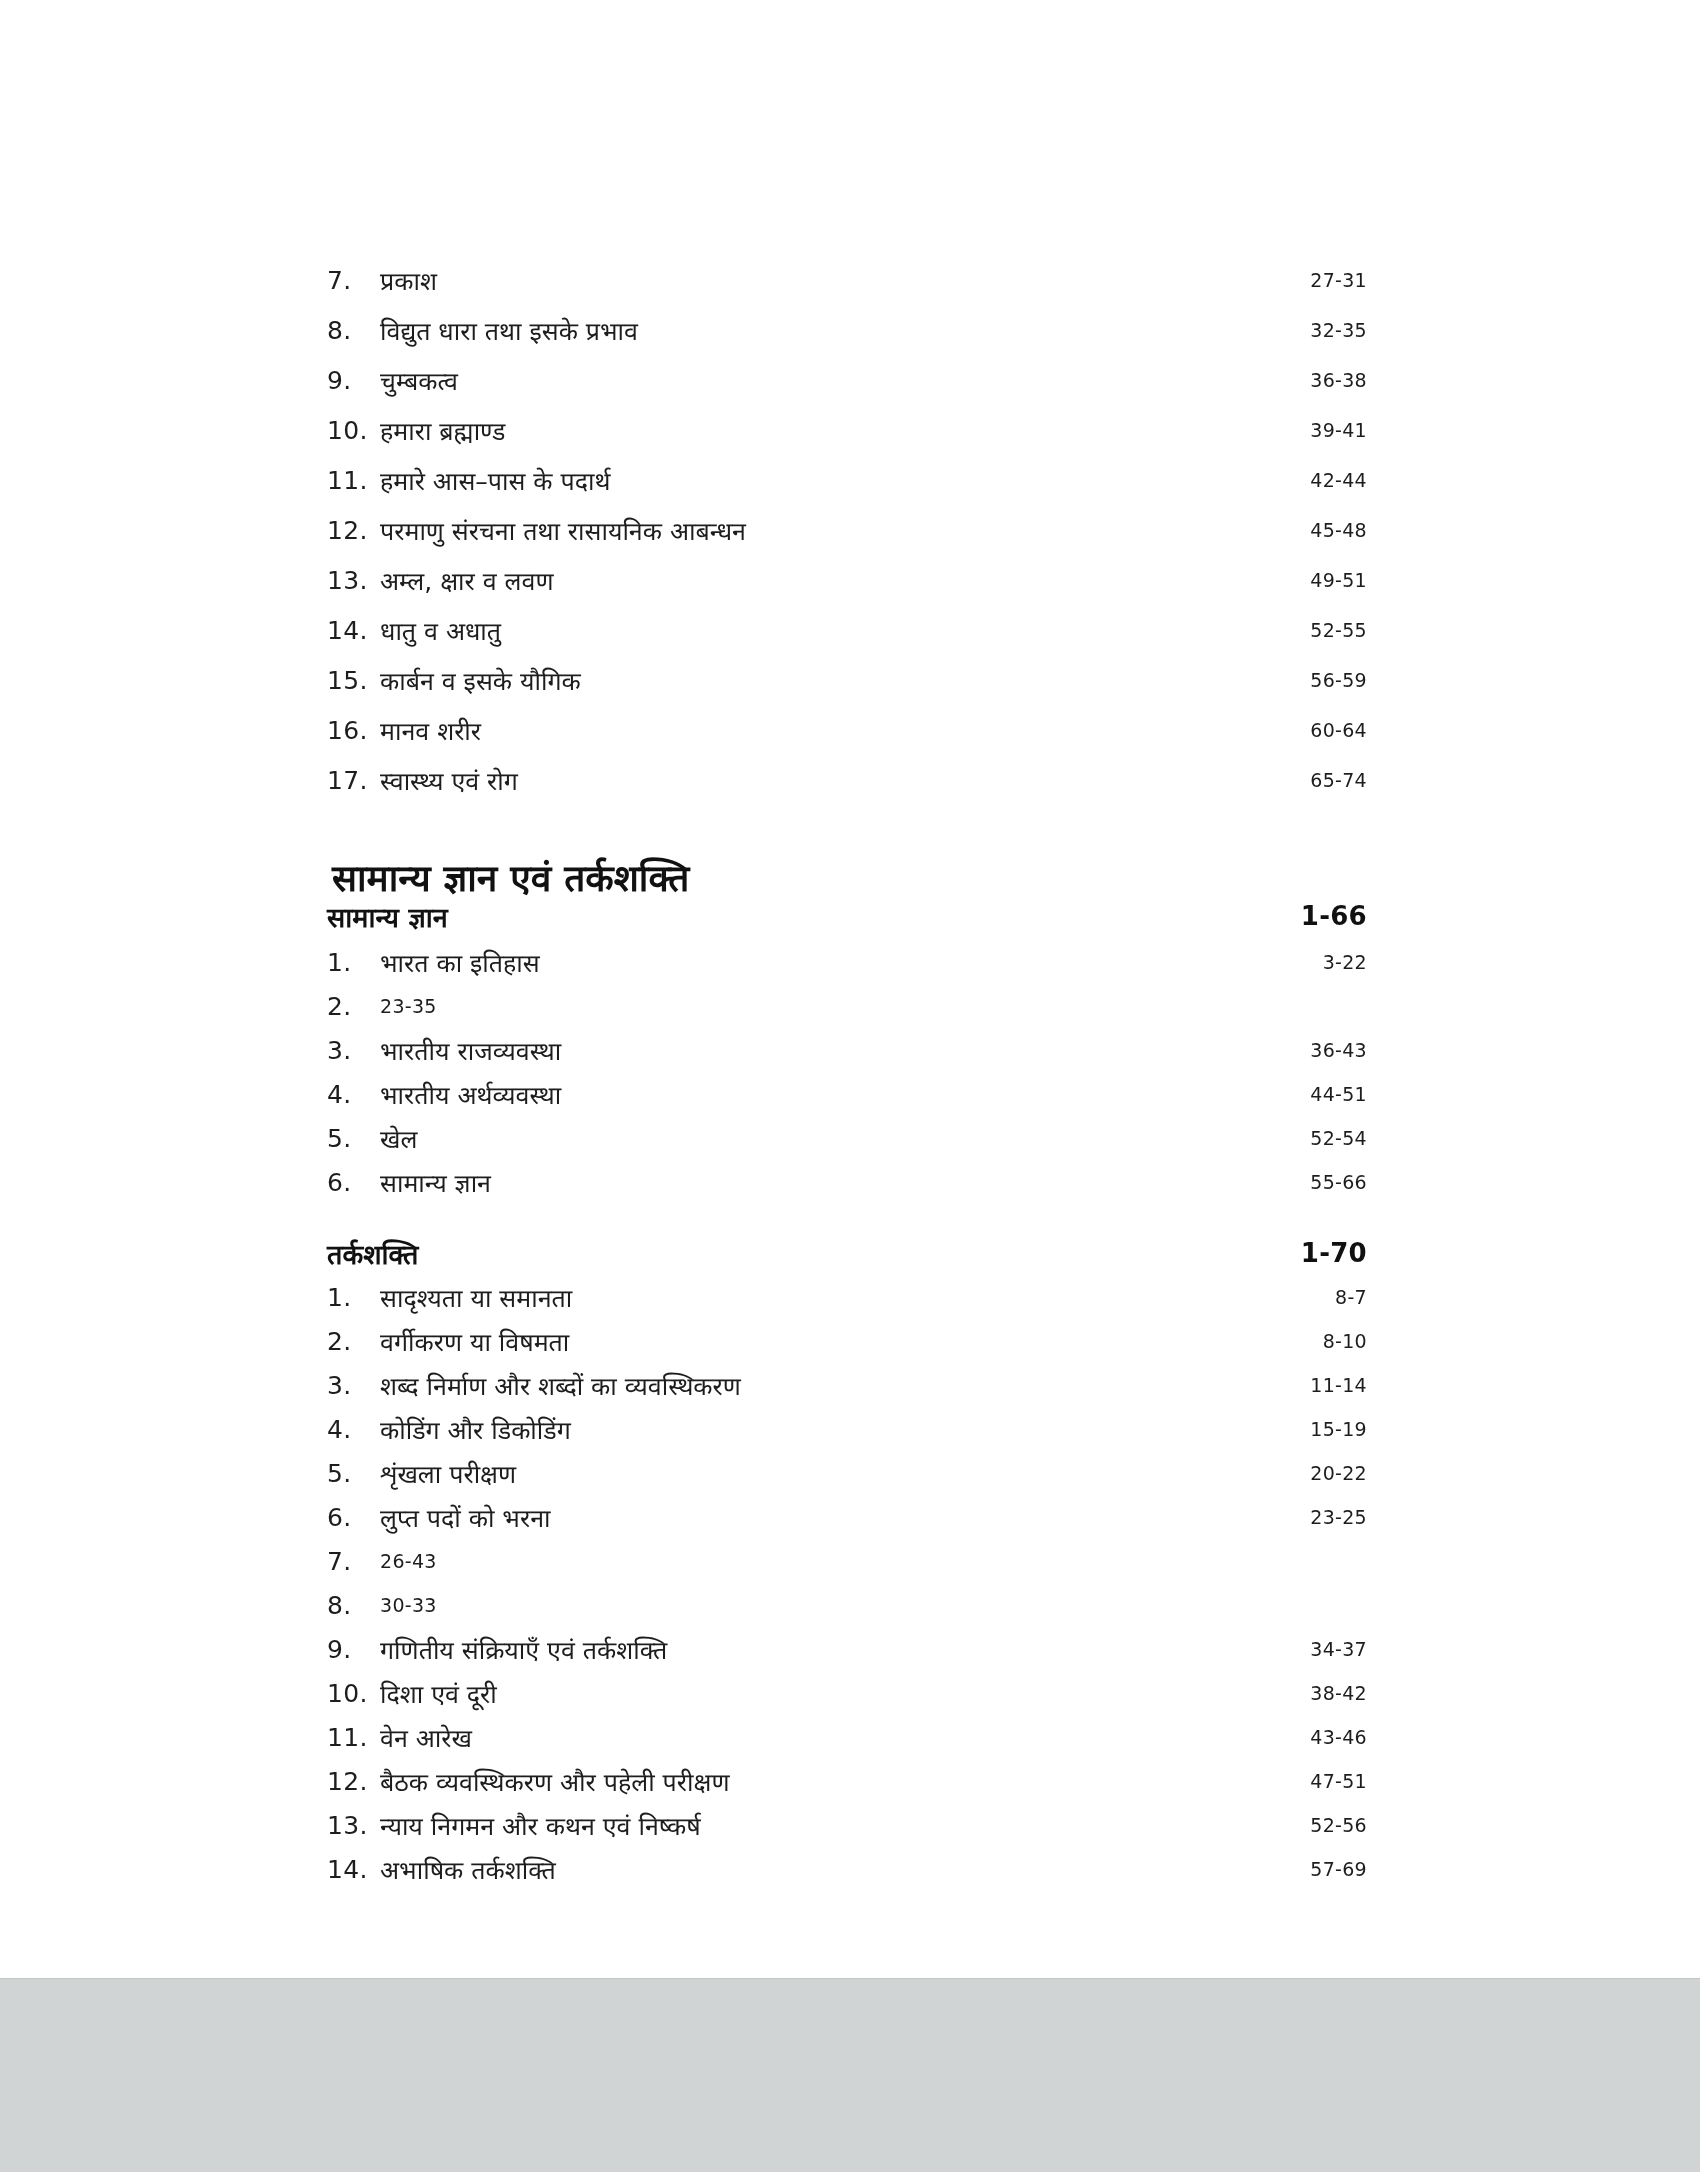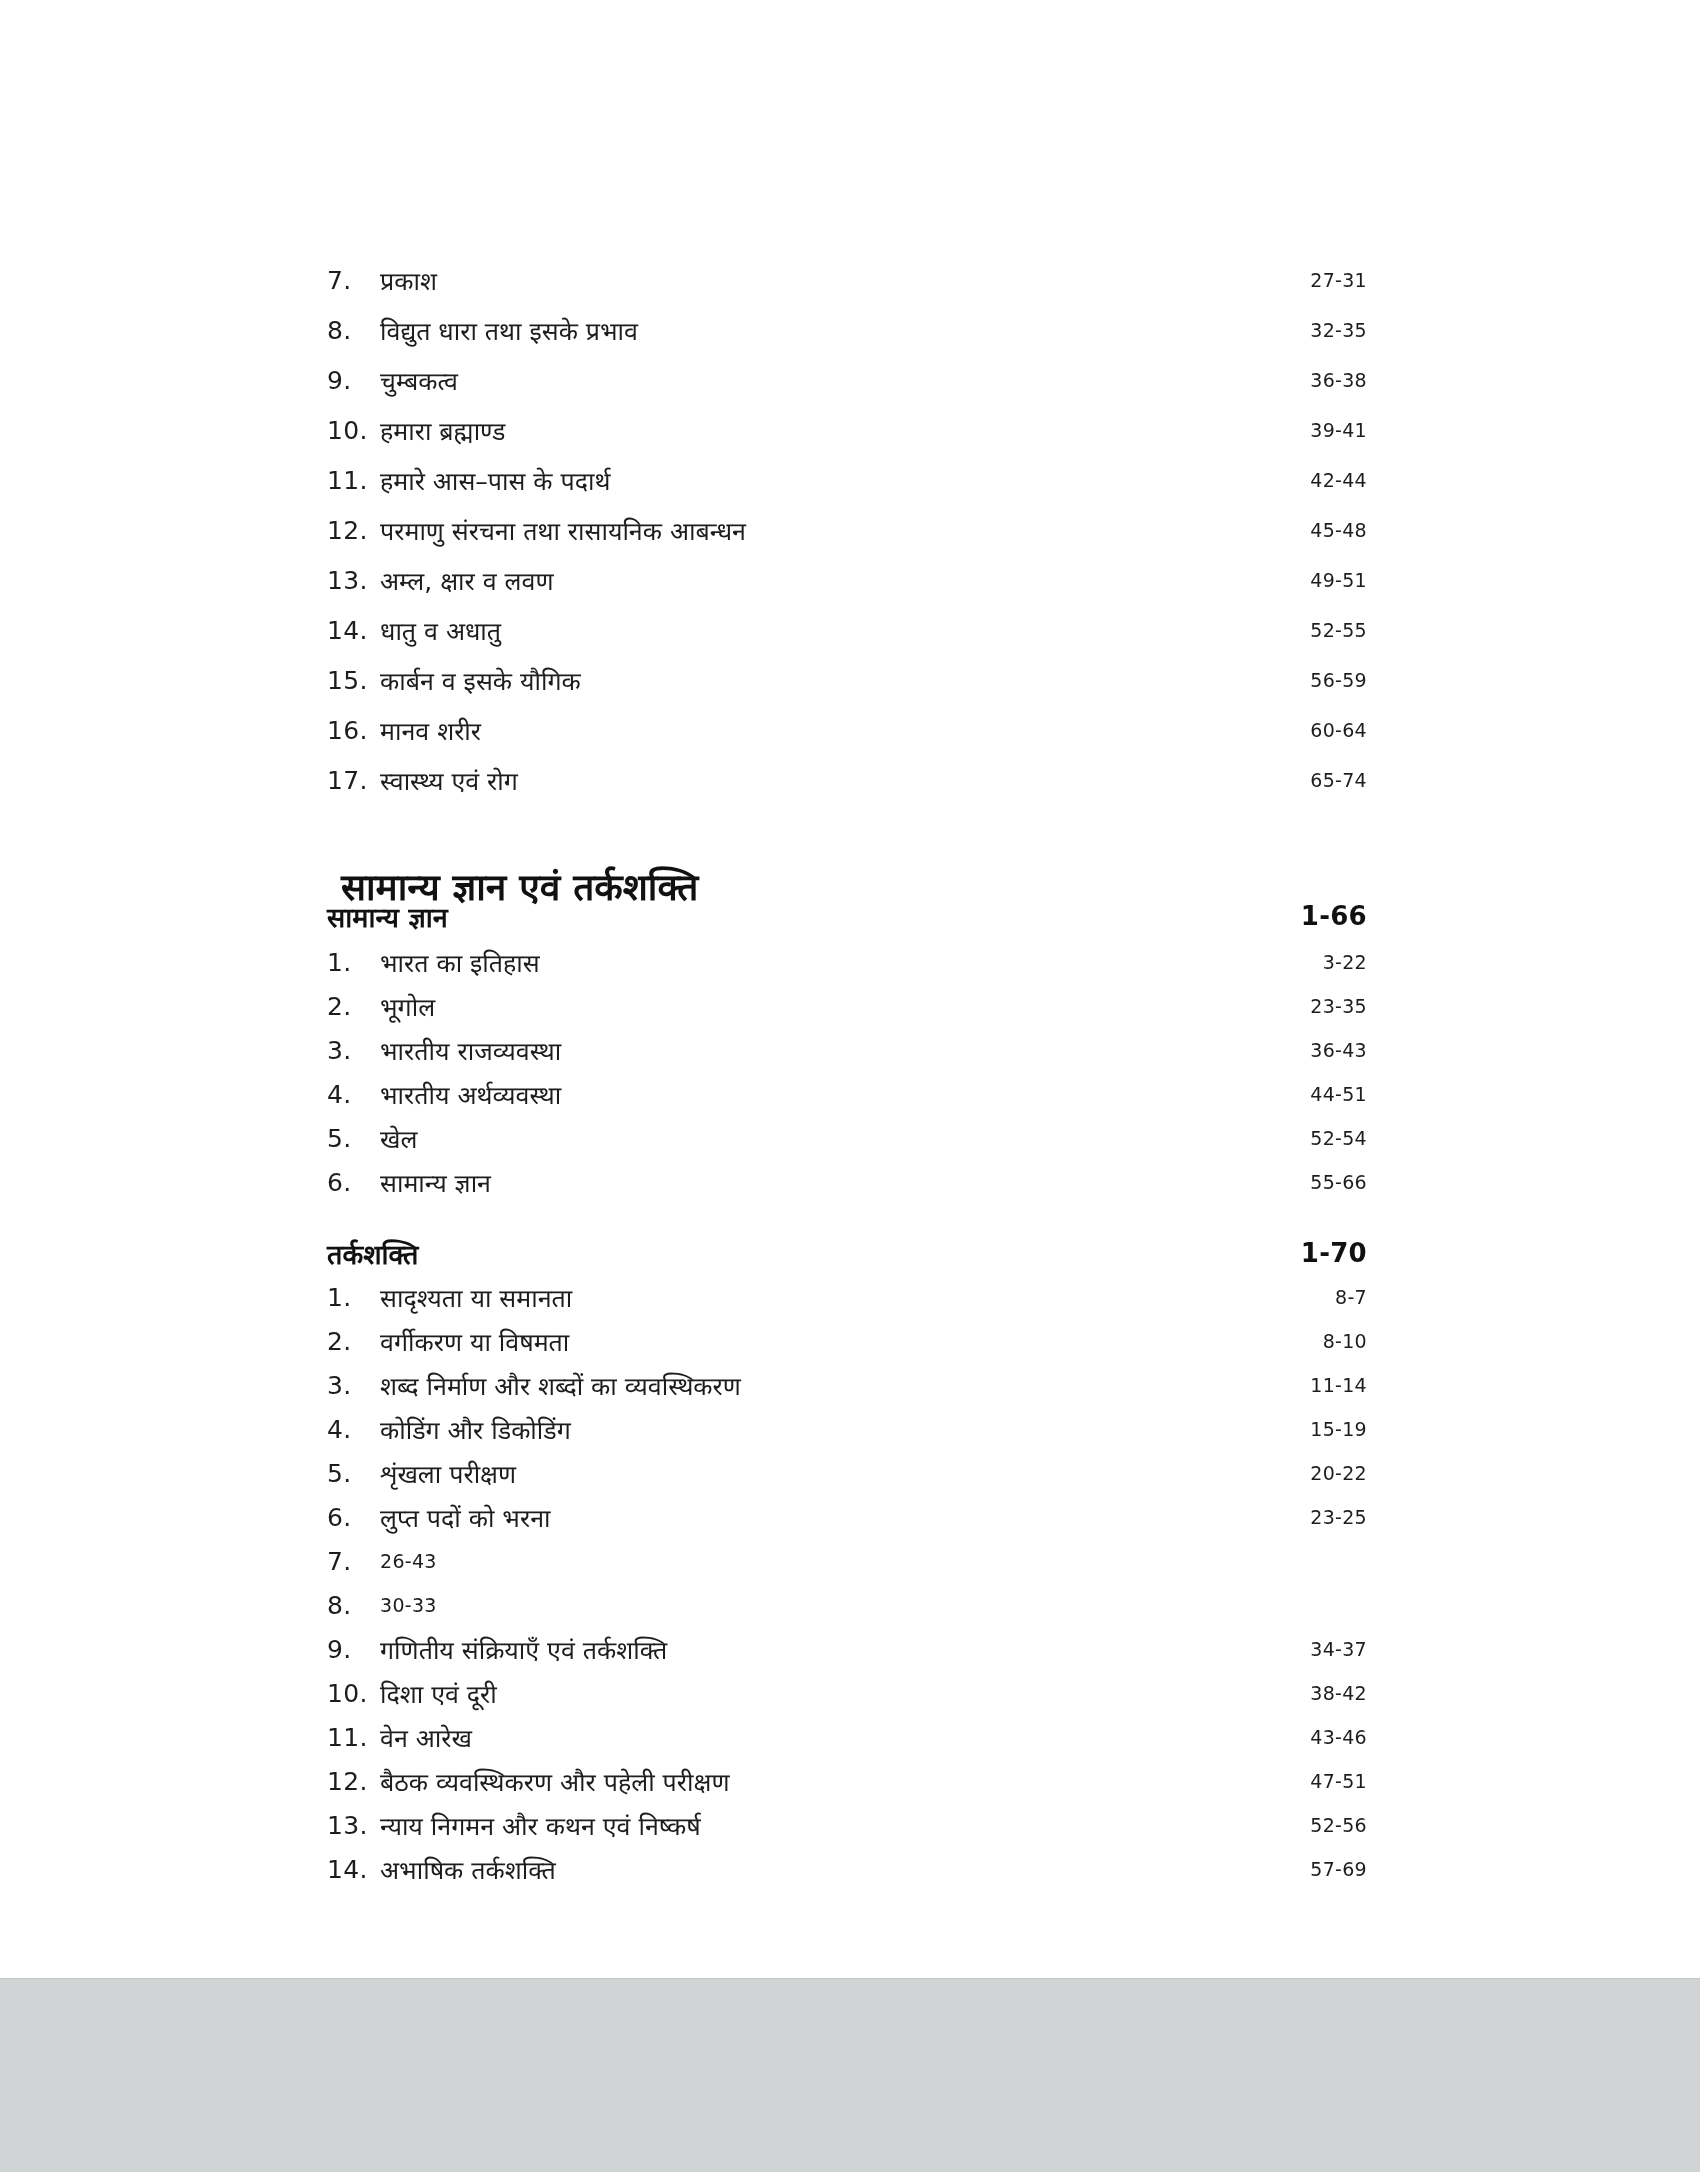--- a/index.html
+++ b/index.html
@@ -48,21 +48,21 @@
   }
   
   #science-list   { top: 255px; }
   #main-heading {
     position: absolute;
     left: 327px;
     top: 842px;
     height: 59px;
     display: flex;
     align-items: center;
-    margin: 14px;
+    margin: 5px;
     font-size: 37px;
     font-weight: 700;
     color: #111111;
     white-space: nowrap;
   }
   .section-header {
     position: absolute;
     left: 327px;
     width: 1040px;
     height: 50px;
@@ -173,21 +173,20 @@
   <div id="gk-list" class="toc-list sub">
 
       <div class="toc-row">
         <span class="toc-num">1.</span>
         <span class="toc-title">भारत का इतिहास</span>
         <span class="toc-pages">3-22</span>
       </div>
 
       <div class="toc-row">
         <span class="toc-num">2.</span>
-        <span class="toc-title">भूगोल</span>
         <span class="toc-pages">23-35</span>
       </div>
 
       <div class="toc-row">
         <span class="toc-num">3.</span>
         <span class="toc-title">भारतीय राजव्यवस्था</span>
         <span class="toc-pages">36-43</span>
       </div>
 
       <div class="toc-row">

